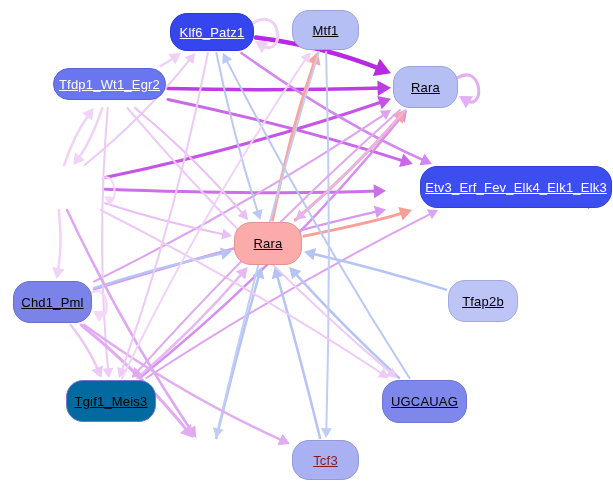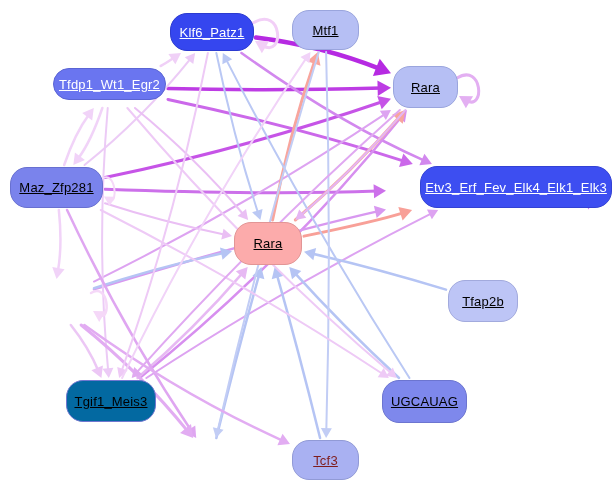--- a/index.html
+++ b/index.html
@@ -113,21 +113,21 @@
       <path d="M 91 293 C 109 282.2, 111 321.8, 99.60269552798658 314.96161731679194" fill="none" stroke="#f5d8f8" stroke-width="2.5" stroke-linecap="round"></path>
       <polygon points="93,311 105.64802065426002,311.3001225239994 99.21682371141594,322.01878409540615" fill="#f5d8f8"></polygon>
       <path d="M 102 178.5 C 116 170.1, 118 204.9, 109.88240147038805 200.02944088223285" fill="none" stroke="#f5d8f8" stroke-width="2" stroke-linecap="round"></path>
       <polygon points="104,196.5 115.23315732683433,196.8258473117708 109.57370401713153,206.25826949460875" fill="#f5d8f8"></polygon>
     </svg>
   <div id="node-layer">
       <div class="node" style="left: 170px; top: 13px; width: 84px; height: 38px; background: rgb(53, 70, 239); border-color: rgb(44, 59, 208); color: rgb(255, 255, 255);">Klf6_Patz1</div>
       <div class="node" style="left: 292px; top: 10px; width: 67px; height: 40px; background: rgb(182, 191, 244); border-color: rgb(154, 165, 221); color: rgb(0, 0, 0);">Mtf1</div>
       <div class="node" style="left: 53px; top: 68px; width: 113px; height: 32px; background: rgb(106, 117, 240); border-color: rgb(90, 100, 212); color: rgb(255, 255, 255);">Tfdp1_Wt1_Egr2</div>
       <div class="node" style="left: 393px; top: 66px; width: 65px; height: 42px; background: rgb(182, 191, 244); border-color: rgb(154, 165, 221); color: #000000;">Rara</div>
-      <div class="node" style="left: 10px; top: 167px; width: 93px; height: 41px; background: rgb(122, 131, 236); border-color: rgb(104, 112, 208); color: rgb(0, 0, 0);">Maz_Zfp281</div>
       <div class="node" style="left: 388px; top: 166px; width: 192px; height: 42px; background: rgb(61, 78, 241); border-color: rgb(51, 66, 212); color: rgb(255, 255, 255); margin-left: 32px;">Etv3_Erf_Fev_Elk4_Elk1_Elk3</div>
       <div class="node" style="left: 234px; top: 222px; width: 68px; height: 43px; background: rgb(252, 171, 171); border-color: rgb(226, 149, 149); color: rgb(0, 0, 0);">Rara</div>
+      <div class="node" style="left: 13px; top: 281px; width: 79px; height: 42px; background: rgb(123, 131, 233); border-color: rgb(105, 113, 205); color: rgb(0, 0, 0);">Chd1_Pml</div>
       <div class="node" style="left: 448px; top: 280px; width: 70px; height: 42px; background: rgb(189, 197, 246); border-color: rgb(162, 170, 221); color: rgb(0, 0, 0); text-align: right;">Tfap2b</div>
       <div class="node" style="left: 66px; top: 380px; width: 90px; height: 42px; background: #0369a1; border-color: rgb(112, 119, 208); color: rgb(0, 0, 0);">Tgif1_Meis3</div>
       <div class="node" style="left: 382px; top: 380px; width: 85px; height: 43px; background: rgb(126, 136, 236); border-color: rgb(108, 117, 208); color: rgb(0, 0, 0);">UGCAUAG</div>
       <div class="node" style="left: 292px; top: 440px; width: 67px; height: 40px; background: rgb(169, 177, 242); border-color: rgb(145, 154, 214); color: #7f1d1d;">Tcf3</div>
     </div>
 </div>
 
 </body></html>

